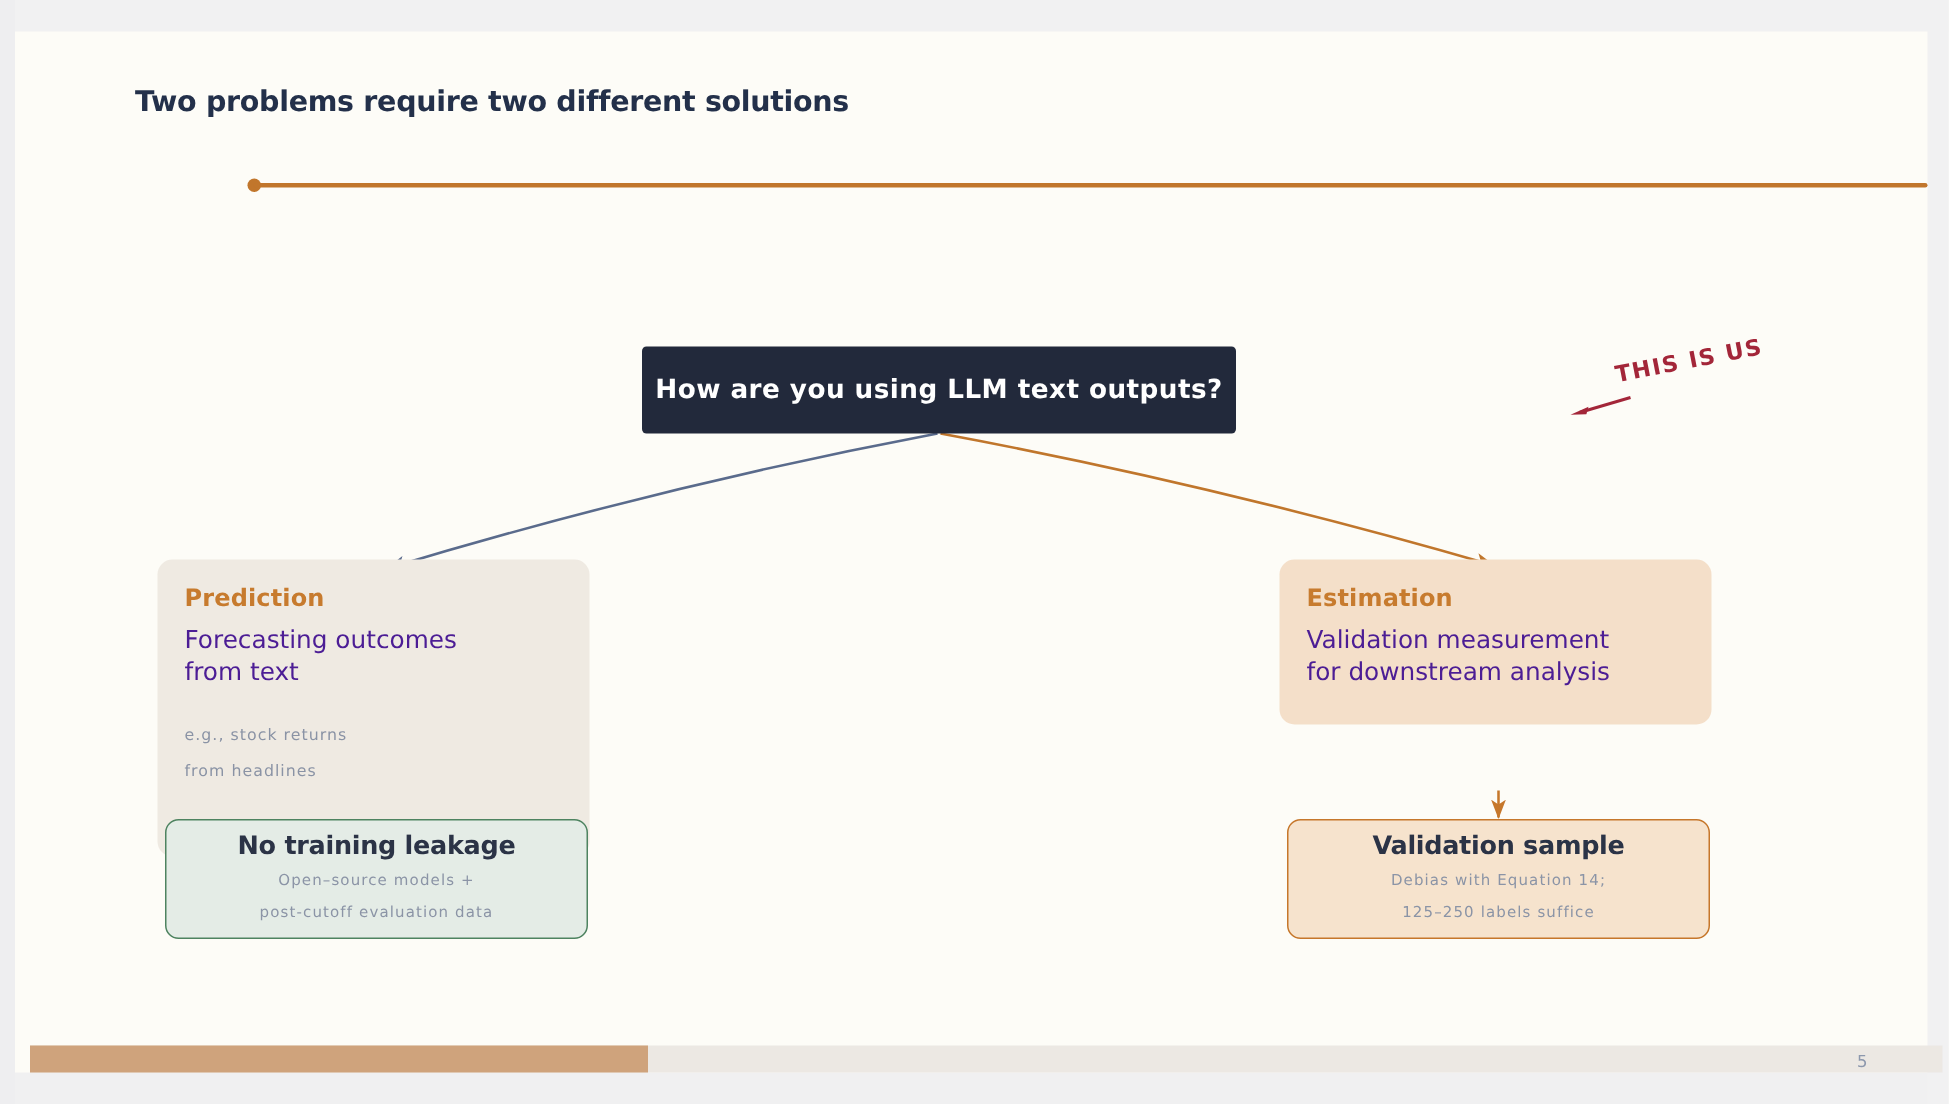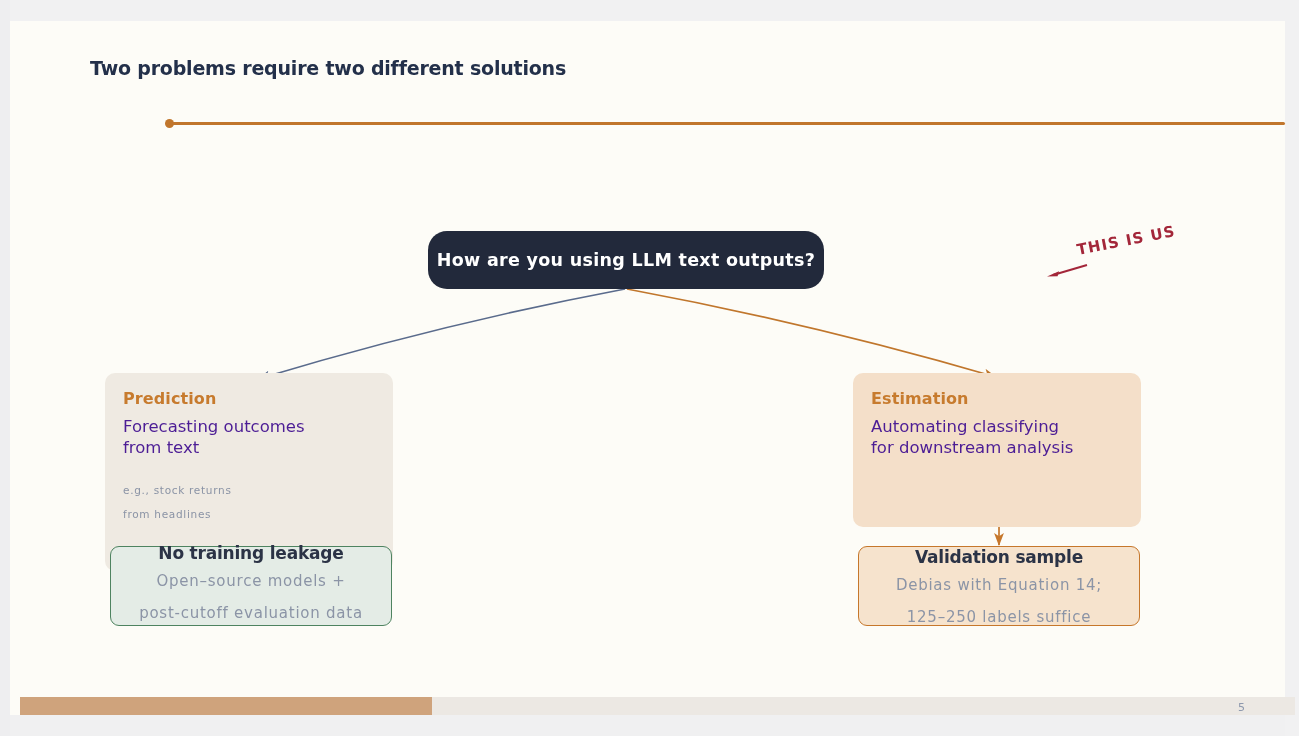--- a/index.html
+++ b/index.html
@@ -37,64 +37,64 @@
   }
   .title-rule-dot{
     position:absolute;left:155px;top:98px;
     width:9px;height:9px;border-radius:50%;background:#c1762c;
   }
 
   
   .question-box{
     position:absolute;left:418px;top:210px;
     width:396px;height:58px;
-    background:#22293b;border-radius:19px;
+    background:#22293b;border-radius:3px;
     display:flex;align-items:center;justify-content:center;
   }
   .question-box .q-text{
     color:#ffffff;font-size:17.5px;font-weight:bold;
     letter-spacing:0.3px;white-space:nowrap;
   }
 
   
   .branch-card{
     position:absolute;width:288px;
     border-radius:10px;
     padding:16px 18px 14px 18px;
     box-sizing:border-box;
   }
   .branch-card.left{left:95px;top:352px;height:198px;background:#efeae2;}
-  .branch-card.right{left:843px;top:352px;height:154px;background:#f4dfc9;}
+  .branch-card.right{left:843px;top:352px;height:110px;background:#f4dfc9;}
   .branch-head{
     font-size:16px;font-weight:bold;color:#c77b2e;
     margin:0 0 8px 0;letter-spacing:.1px;
   }
   .branch-body{
     font-size:16.5px;color:#4c1d95;line-height:1.28;margin-bottom:4px;
   }
   .branch-note{
     font-size:10.5px;color:#8a93a5;letter-spacing:.7px;line-height:2.3;margin-top:20px;
   }
 
   
   .outcome-card{
     position:absolute;width:282px;height:80px;
     border-radius:9px;box-sizing:border-box;
     display:flex;flex-direction:column;
     align-items:center;justify-content:center;
     text-align:center;
   }
   .outcome-card.left{left:100px;top:525px;background:#e4ece6;border:1.4px solid #4e8360;}
-  .outcome-card.right{left:848px;top:525px;background:#f6e3cd;border:1.4px solid #c6772b;justify-content:space-between;}
+  .outcome-card.right{left:848px;top:525px;background:#f6e3cd;border:1.4px solid #c6772b;}
   .outcome-title{
     font-size:17px;font-weight:bold;color:#2b3346;
     margin-bottom:3px;letter-spacing:-.2px;
   }
   .outcome-sub{
-    font-size:15px;color:#8b94a6;letter-spacing:.75px;line-height:2.1;
+    font-size:10px;color:#8b94a6;letter-spacing:.75px;line-height:2.1;
   }
 
   
   .annotation{
     position:absolute;left:1035px;top:218px;
     width:165px;height:52px;
   }
   .annotation-text{
     position:absolute;left:32px;top:2px;
     font-size:15px;font-weight:bold;color:#a32639;
@@ -166,21 +166,21 @@
       </div>
       <div class="branch-note">
         <div>e.g.,  stock  returns</div>
         <div>from  headlines</div>
       </div>
     </div>
 
     <div class="branch-card right">
       <div class="branch-head">Estimation</div>
       <div class="branch-body">
-        <div>Automating classifying</div>
+        <div>Validation measurement</div>
         <div>for downstream analysis</div>
       </div>
     </div>
 
     <div class="outcome-card left">
       <div class="outcome-title">No training leakage</div>
       <div class="outcome-sub">
         <div>Open–source  models  +</div>
         <div>post-cutoff  evaluation  data</div>
       </div>

